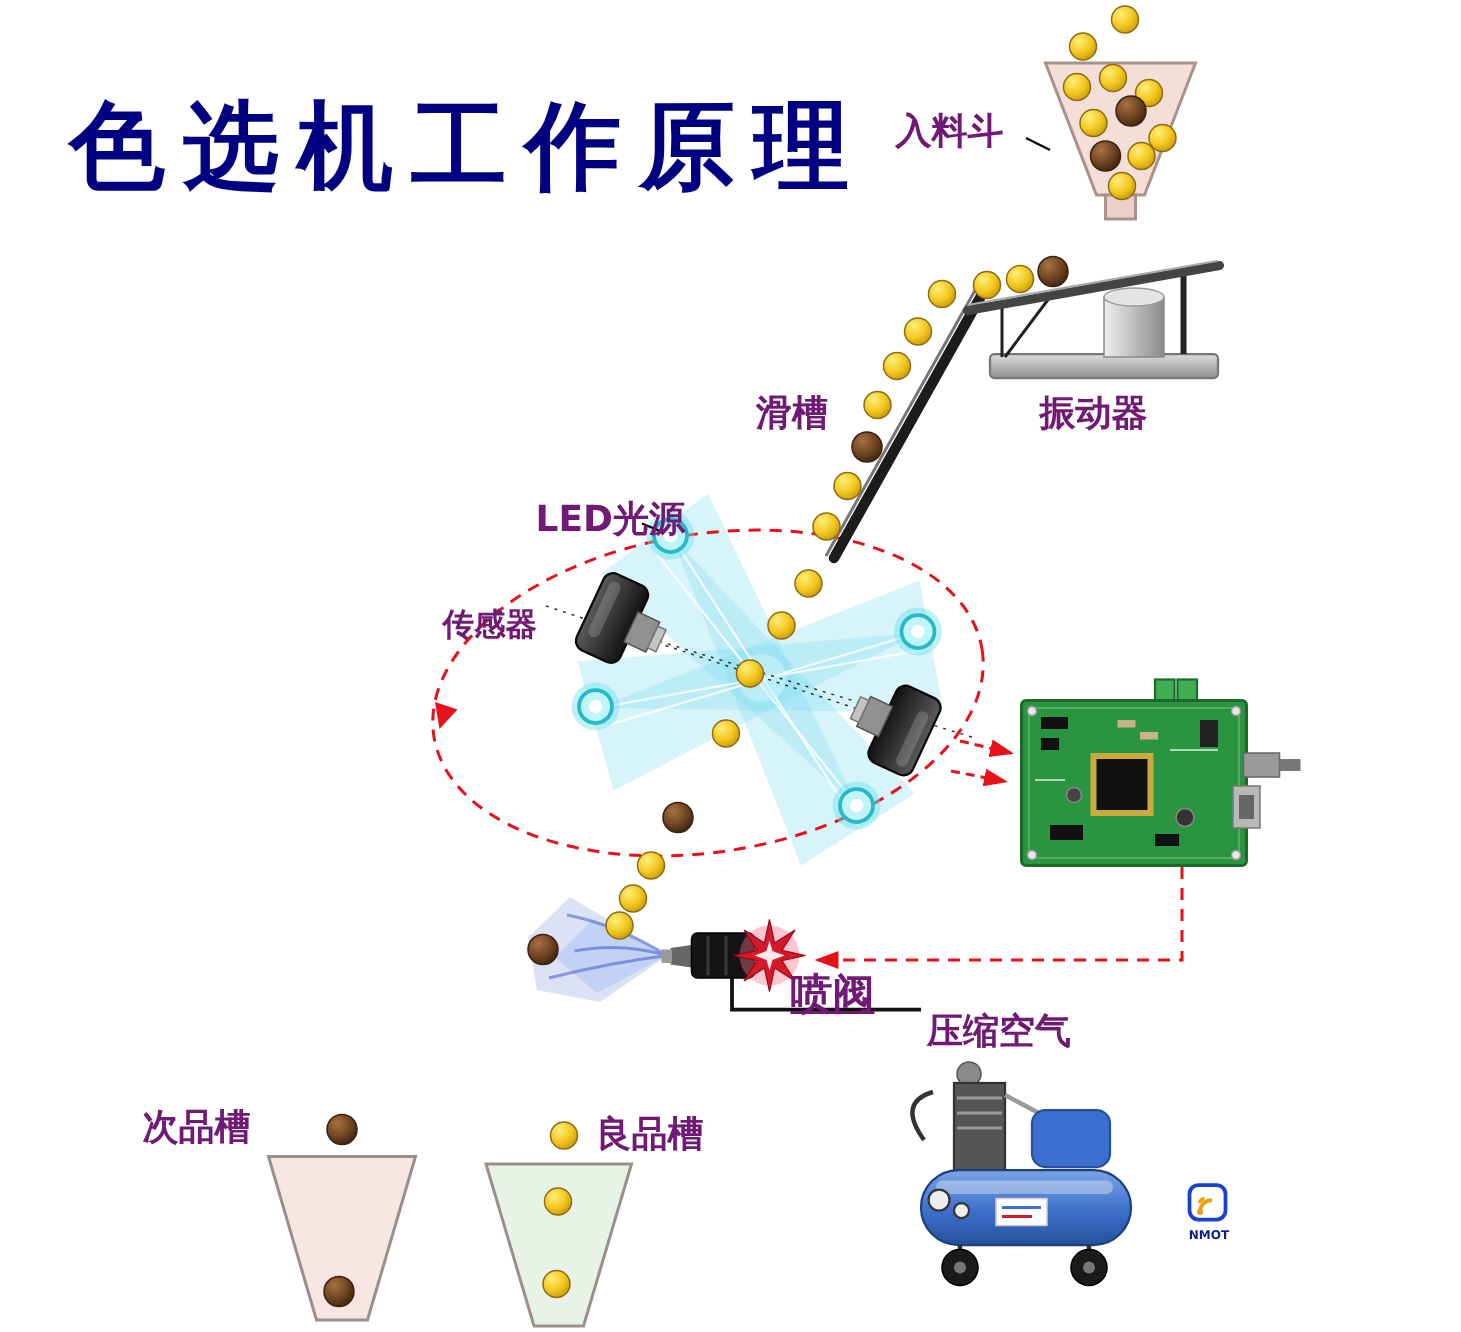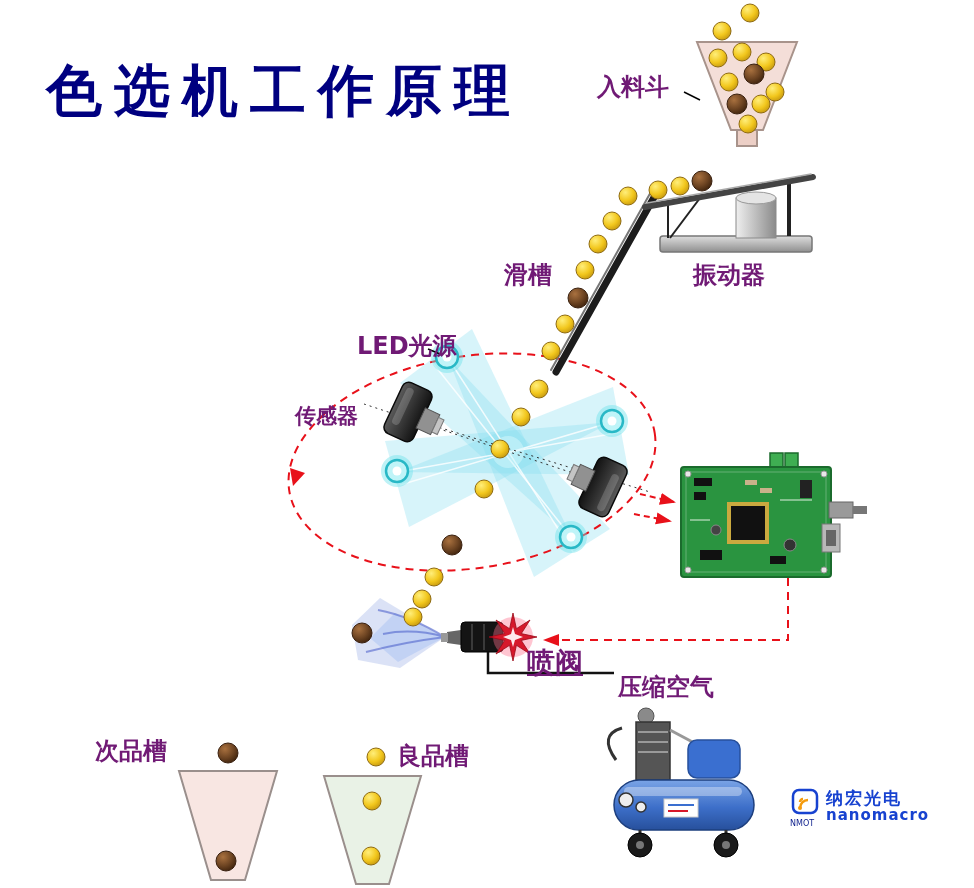--- a/index.html
+++ b/index.html
@@ -1,26 +1,26 @@
 <!DOCTYPE html>
 <html><head>
 <meta charset="utf-8">
 <style>
   html,body{margin:0;padding:0;background:#fff;}
   .stage{position:relative;width:974px;height:888px;background:#ffffff;overflow:hidden;
          font-family:"DejaVu Sans",sans-serif;}
   .stage svg.canvas{position:absolute;left:0;top:0;}
   .lbl{position:absolute;font-weight:bold;color:#701a75;font-size:24px;white-space:nowrap;line-height:1.1;}
   .lbl.small{font-size:21px;}
-  .title{position:absolute;left:46px;top:54px;font-size:56px;font-weight:bold;
+  .title{position:absolute;left:46px;top:54px;font-size:64px;font-weight:bold;
          color:#000080;letter-spacing:12px;white-space:nowrap;}
   .logo{position:absolute;left:790px;top:788px;display:grid;
         grid-template-columns:32px auto;column-gap:4px;row-gap:0;align-items:start;}
   .logo-cn{font-size:17px;font-weight:bold;color:#1742d0;letter-spacing:2px;line-height:1.2;}
-  .logo-abbr{font-size:8px;font-weight:normal;color:#0d1f8c;line-height:1;}
+  .logo-abbr{font-size:8px;font-weight:bold;color:#0d1f8c;text-align:center;line-height:1;}
   .logo-brand{font-size:15px;font-weight:bold;color:#1742d0;letter-spacing:1px;line-height:1;}
 </style>
 </head>
 <body>
 
 <div class="stage">
 
 <svg class="canvas" width="974" height="888" viewBox="0 0 974 888">
   <defs>
     <radialGradient id="gradGood" cx="35%" cy="30%" r="75%">
@@ -270,19 +270,15 @@
 <div class="logo">
   <div>
     <svg width="30" height="28" viewBox="0 0 30 28">
       <rect x="3" y="2" width="24" height="23" rx="6" fill="#ffffff" stroke="#1742d0" stroke-width="2.5"></rect>
       <path d="M10,20 a8,8 0 0 1 8,-8" fill="none" stroke="#f59b0c" stroke-width="2.5"></path>
       <path d="M10,14 a3,3 0 0 1 3,-3" fill="none" stroke="#f59b0c" stroke-width="2.5"></path>
       <circle cx="10" cy="20" r="2" fill="#f59b0c"></circle>
     </svg>
     <div class="logo-abbr">NMOT</div>
   </div>
-  <div>
-    <div class="logo-cn">纳宏光电</div>
-    <div class="logo-brand">nanomacro</div>
-  </div>
 </div>
 
 </div>
 
 </body></html>

